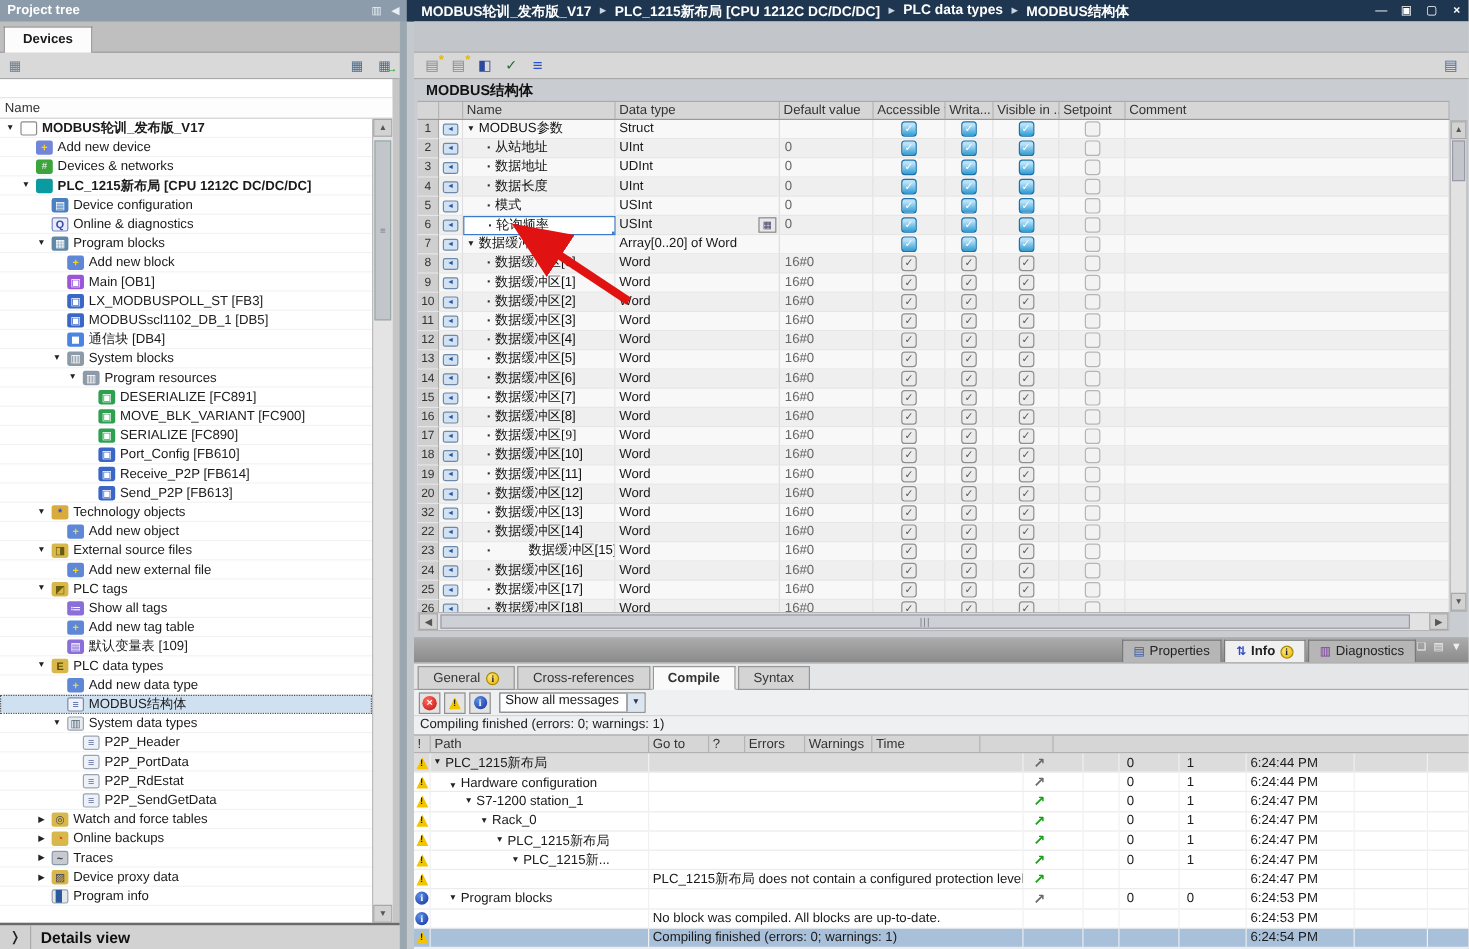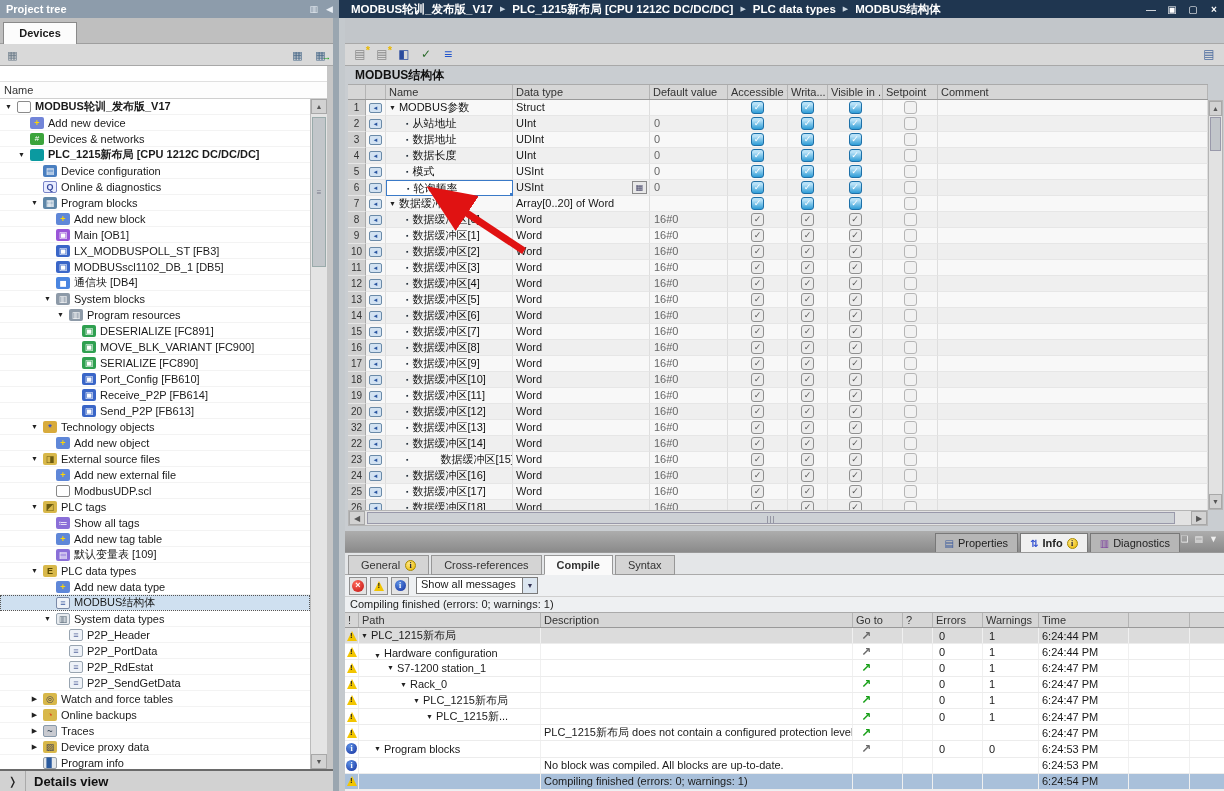--- a/index.html
+++ b/index.html
@@ -343,25 +343,20 @@
           <div class="tree-row" style="padding-left: 29px;">
             <span class="exp">▼</span>
             <span class="ti ti-folder-src">◨</span>
             <span class="tlabel">External source files</span>
           </div>
           <div class="tree-row" style="padding-left: 42px;">
             <span class="exp"></span>
             <span class="ti ti-add-new">+</span>
             <span class="tlabel">Add new external file</span>
           </div>
-          <div class="tree-row" style="padding-left: 42px;">
-            <span class="exp"></span>
-            <span class="ti ti-file"></span>
-            <span class="tlabel">ModbusUDP.scl</span>
-          </div>
           <div class="tree-row" style="padding-left: 29px;">
             <span class="exp">▼</span>
             <span class="ti ti-folder-tags">◩</span>
             <span class="tlabel">PLC tags</span>
           </div>
           <div class="tree-row" style="padding-left: 42px;">
             <span class="exp"></span>
             <span class="ti ti-tags">≔</span>
             <span class="tlabel">Show all tags</span>
           </div>
@@ -909,21 +904,21 @@
             <div class="cell c-setp">
               <div class="cb cb-off"></div>
             </div>
             <div class="cell c-comment"></div>
           </div>
           <div class="erow">
             <div class="cell c-num">17</div>
             <div class="cell c-icon">
               <span class="el-ic">◄</span>
             </div>
-            <div class="cell c-name" style="padding-left: 20px;">
+            <div class="cell c-name" style="padding-left: 20px; font-family: Liberation Serif, serif;">
               <span class="bullet">▪</span>
               <span class="nm-l">数据缓冲区[9]</span>
             </div>
             <div class="cell c-type">
               <span>Word</span>
             </div>
             <div class="cell c-def">16#0</div>
             <div class="cell c-acc">
               <div class="cb cb-gray">✓</div>
             </div>
@@ -1243,21 +1238,20 @@
         </span>
       <span class="dd">
         <span class="dd-label">Show all messages</span>
         <span class="dd-btn">▼</span>
       </span>
     </div>
     <div class="insp-status">Compiling finished (errors: 0; warnings: 1)</div>
     <div class="chead">
         <div class="ccell cc-sev">!</div>
         <div class="ccell cc-path">Path</div>
-        <div class="ccell cc-desc">Description</div>
         <div class="ccell cc-goto">Go to</div>
         <div class="ccell cc-help">?</div>
         <div class="ccell cc-err">Errors</div>
         <div class="ccell cc-warn">Warnings</div>
         <div class="ccell cc-time">Time</div>
         <div class="ccell cc-extra"></div>
         <div class="ccell cc-rest"></div>
       </div>
     <div class="crows">
         <div class="crow shaded">

